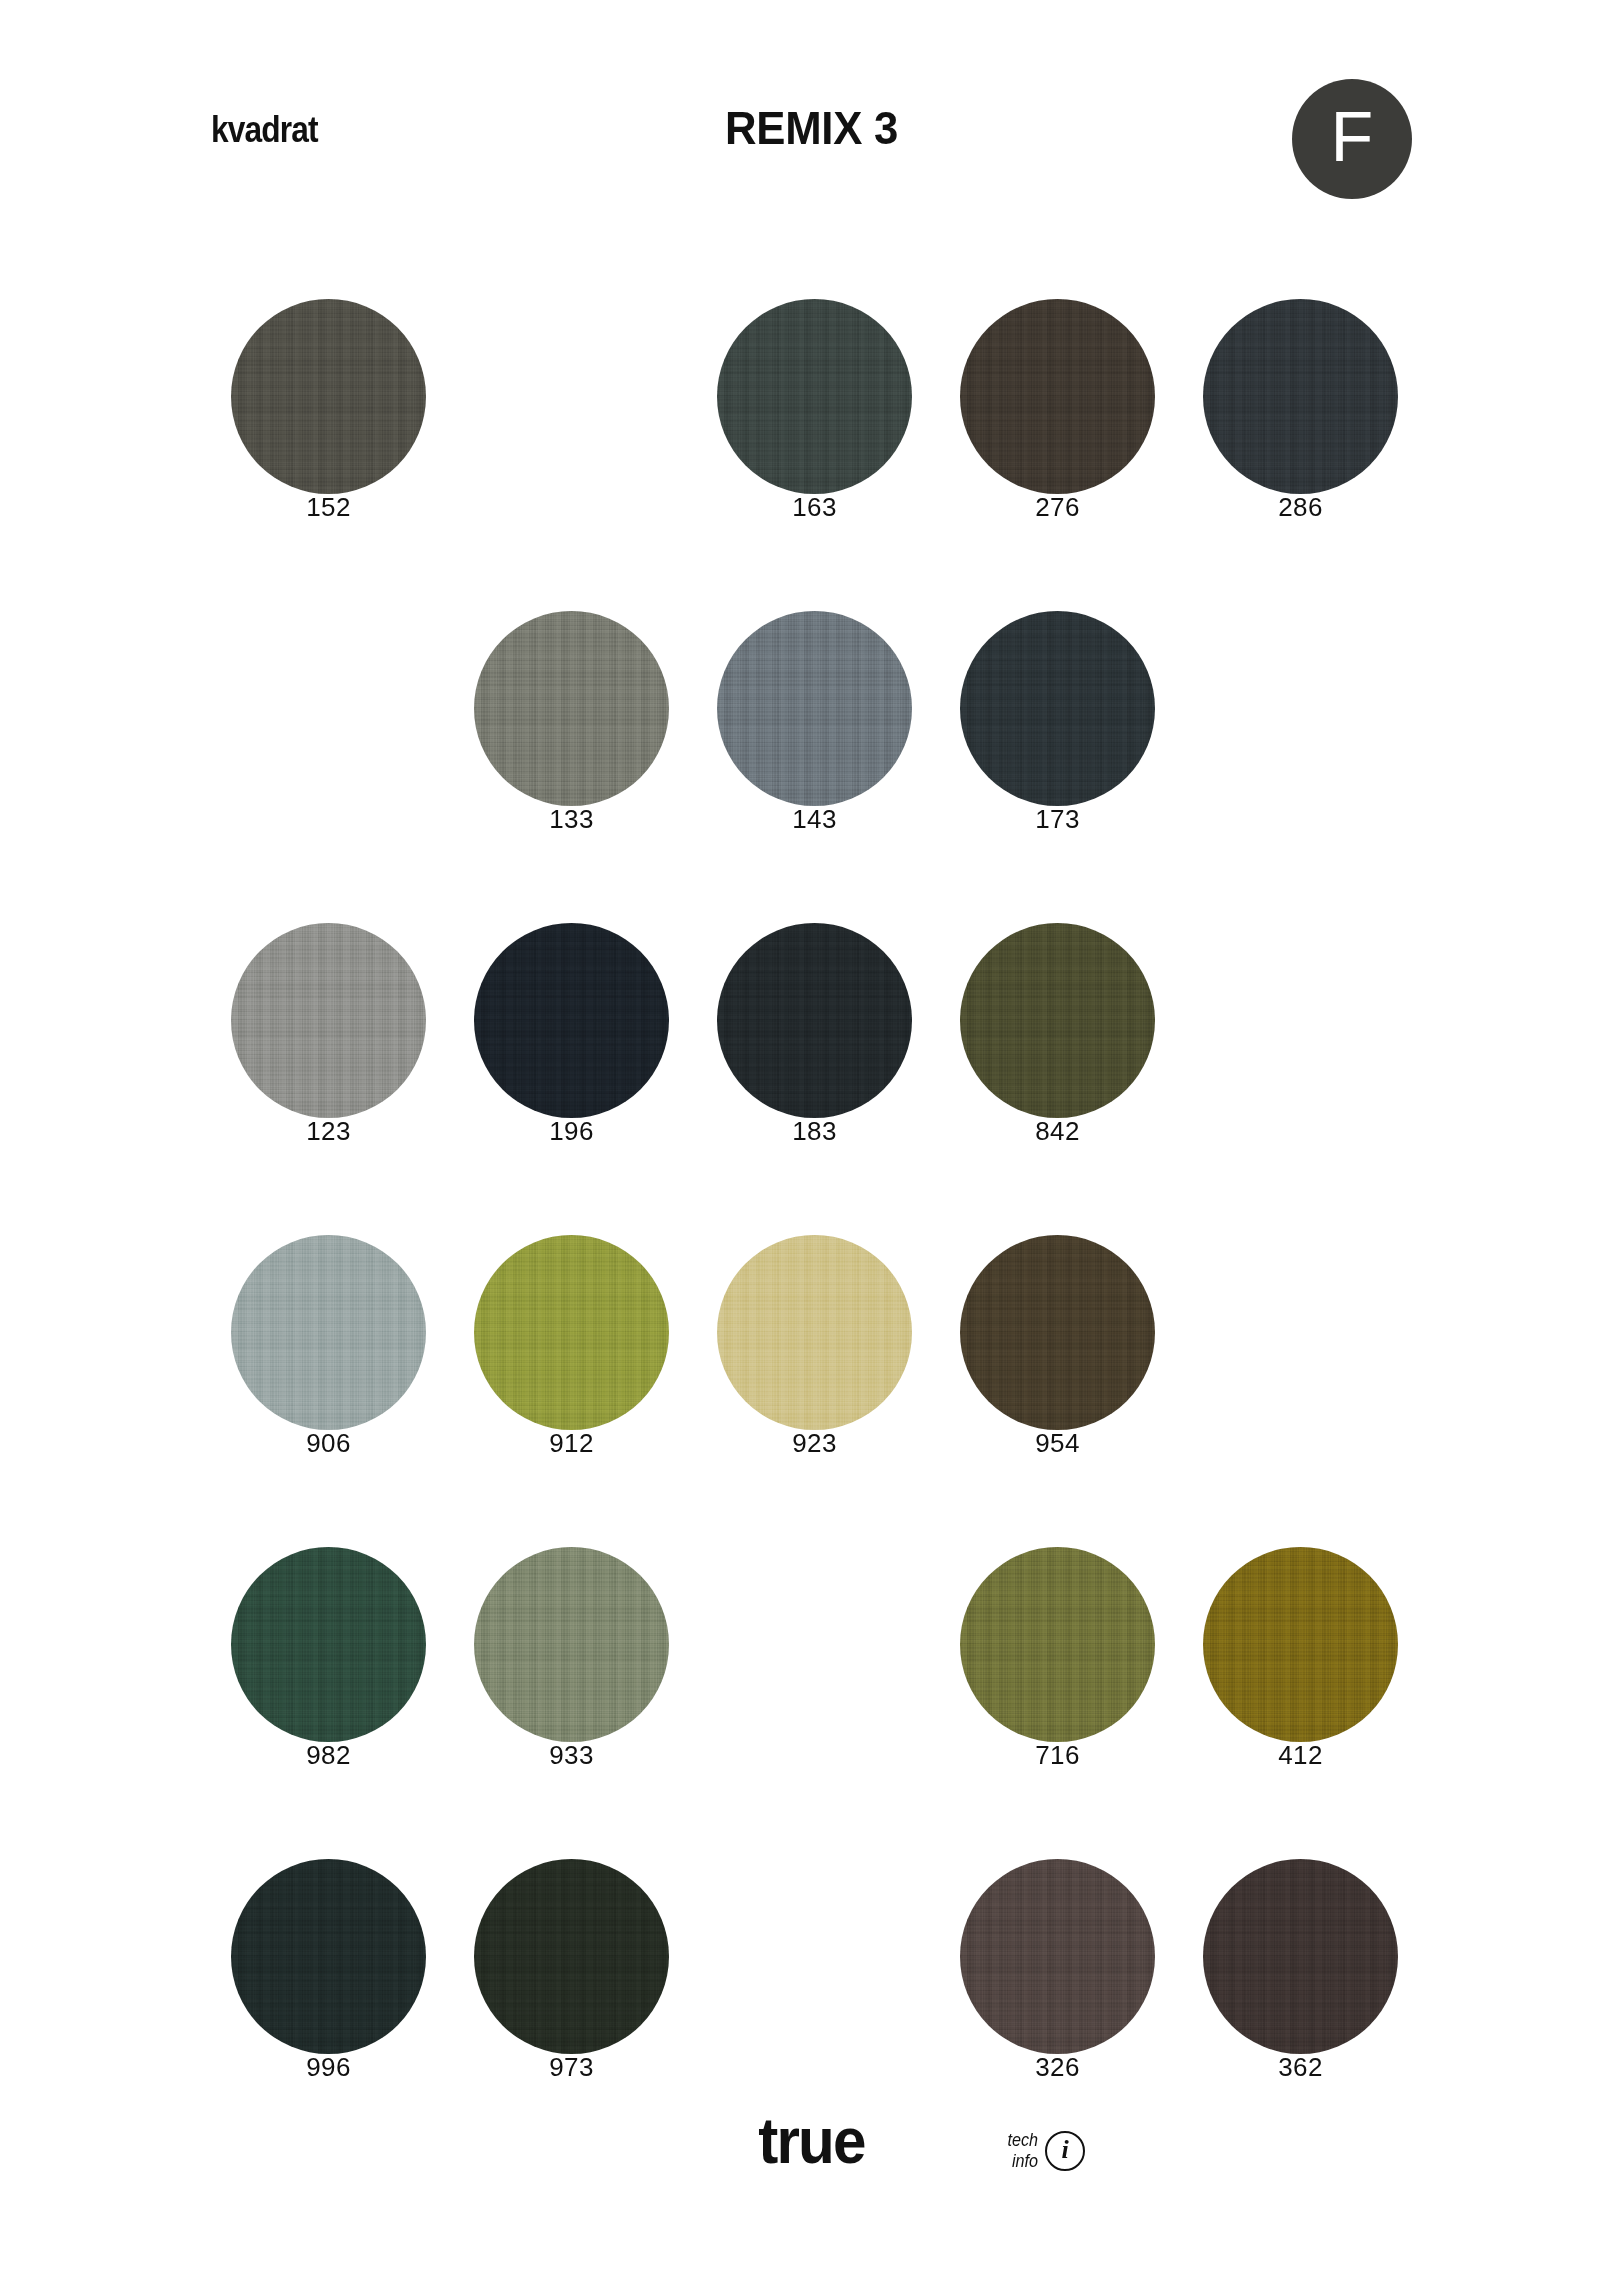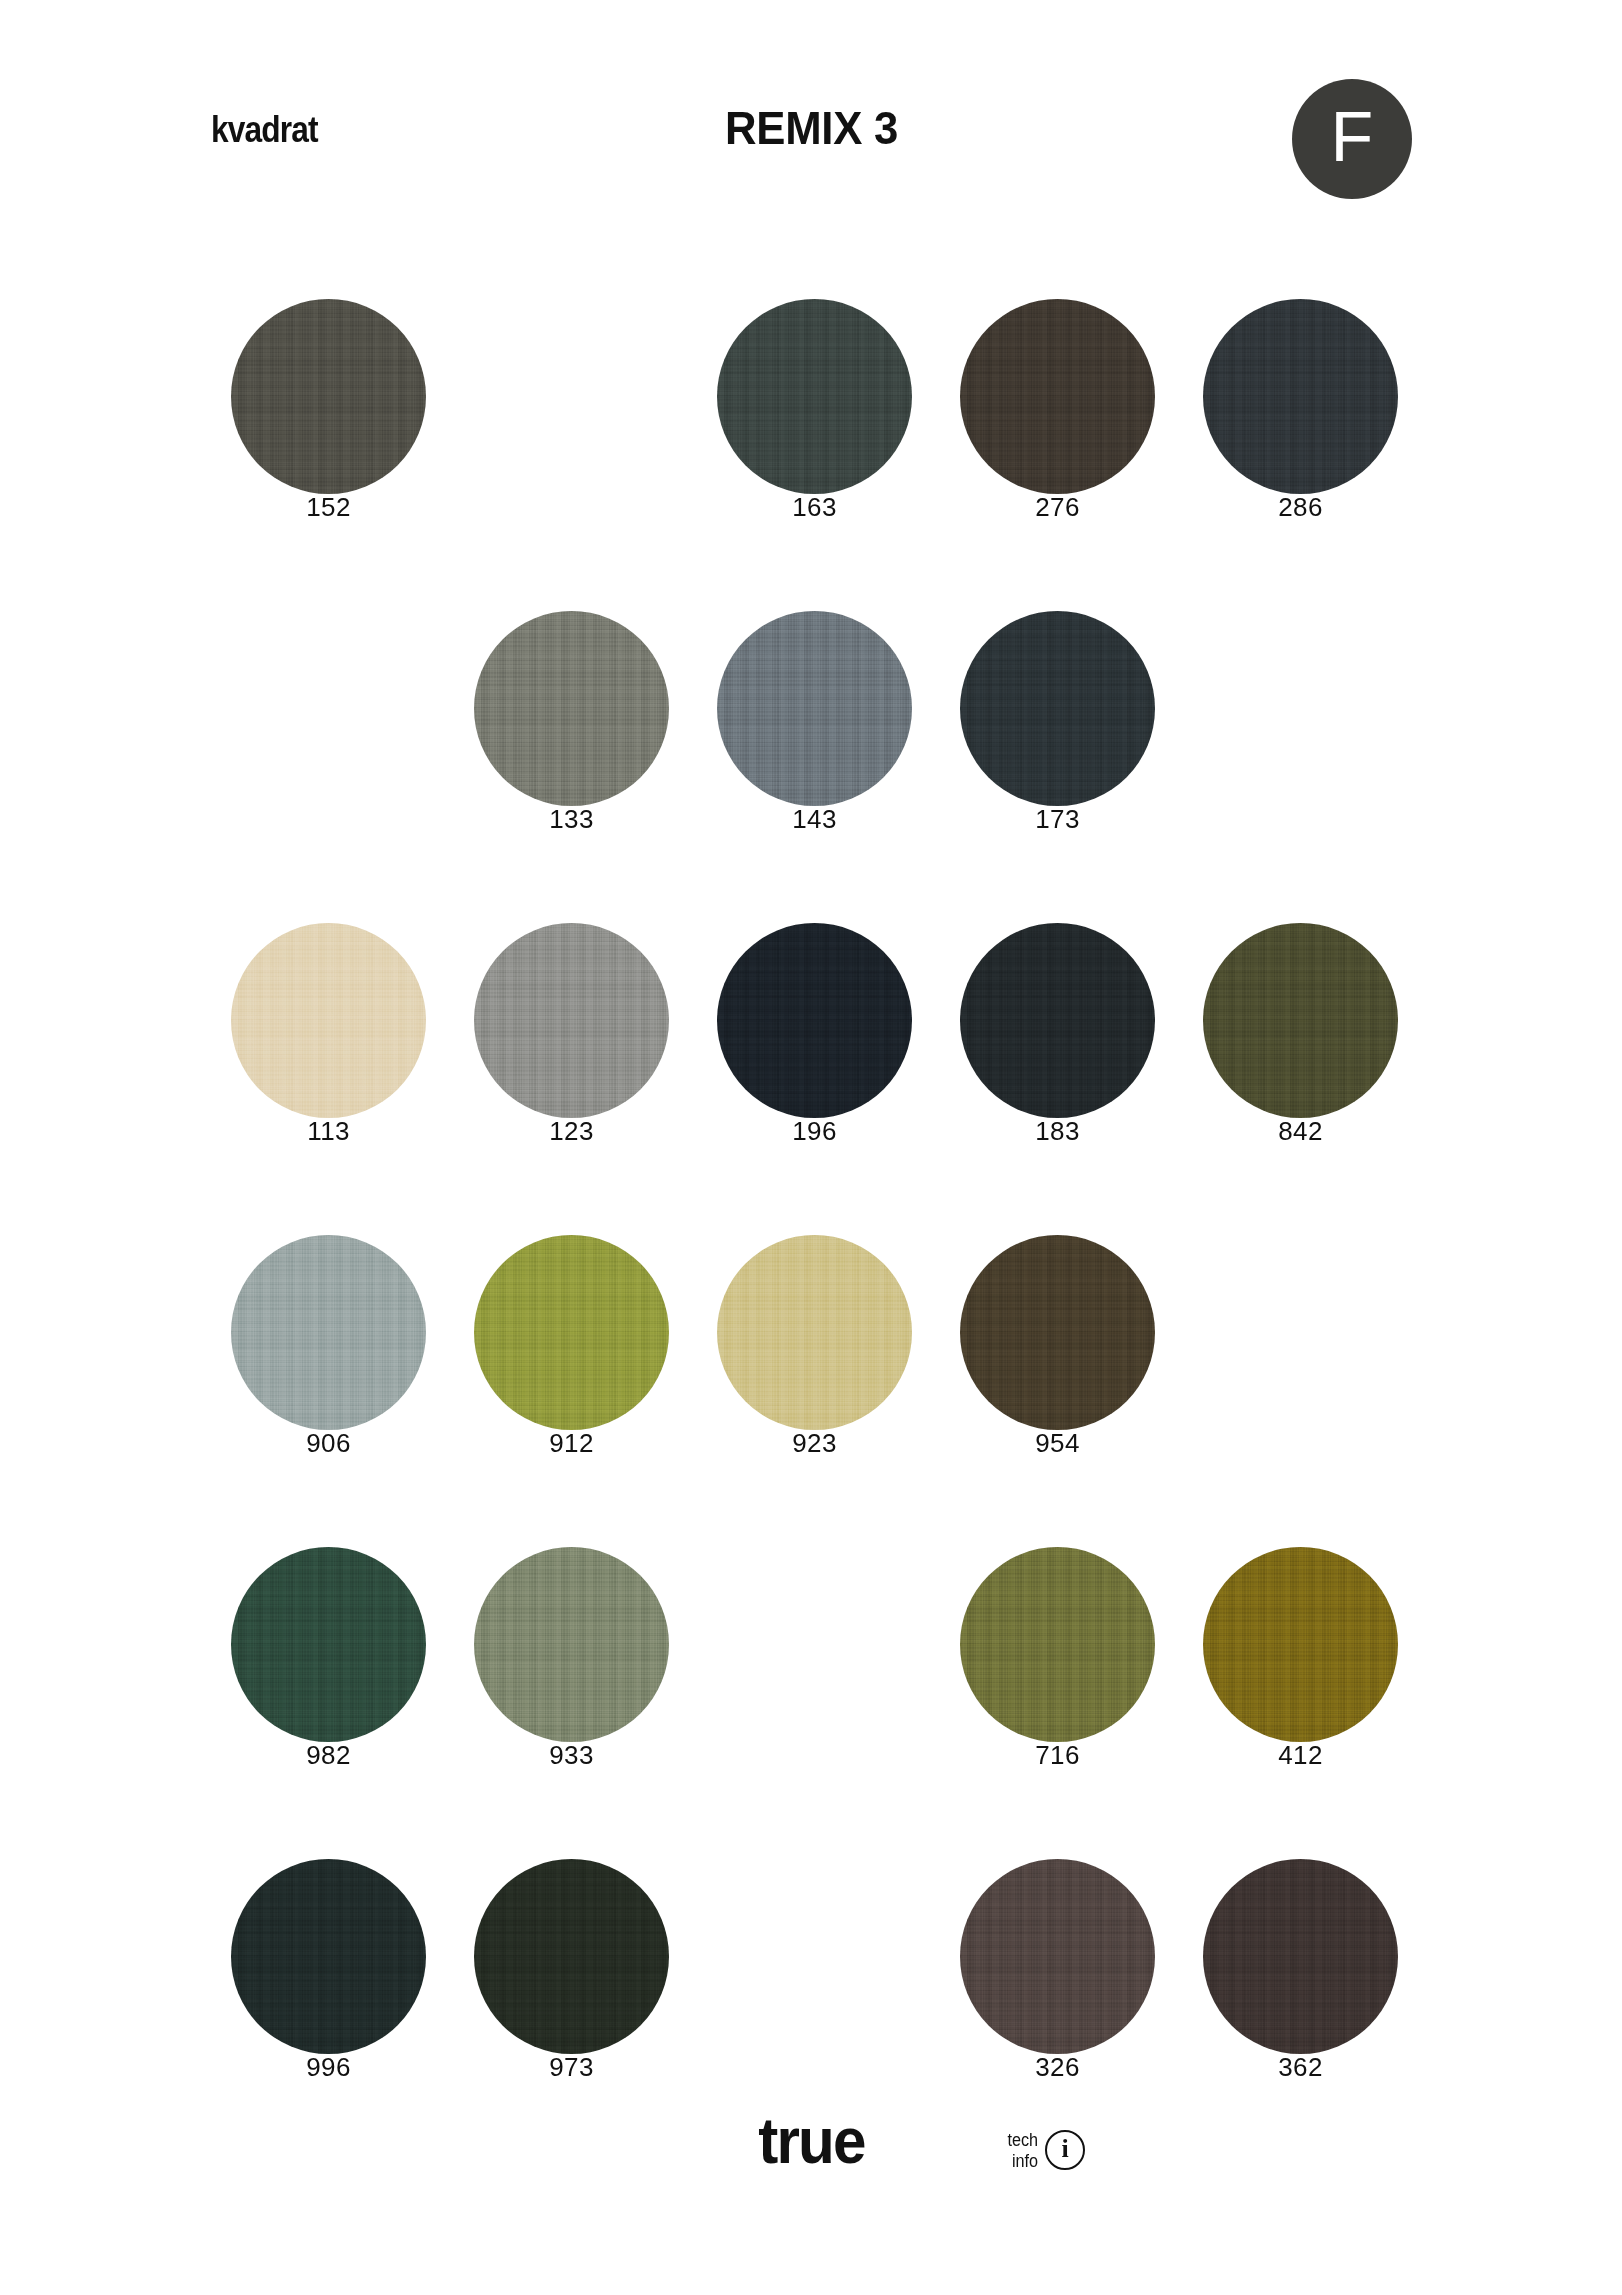--- a/index.html
+++ b/index.html
@@ -175,21 +175,23 @@
     line-height: 1;
     color: #111111;
     transform: scaleX(0.94);
   }
 
   .techinfo {
     position: absolute;
     right: 205px;
     top: 38px;
     display: flex;
+    align-items: center;
     gap: 6.5px;
+    font-style: italic;
   }
   .techinfo-text {
     display: flex;
     flex-direction: column;
     align-items: flex-end;
     font-size: 18px;
     line-height: 1.14;
     color: #111111;
     transform: scaleX(0.9);
     transform-origin: right center;
@@ -266,24 +268,20 @@
         <div class="swatch-disc" style="background-color: rgb(42, 50, 54);"></div>
         <div class="swatch-label">173</div>
       </div>
       <div class="swatch-cell is-empty">
         <div class="swatch-disc"></div>
         <div class="swatch-label"></div>
       </div>
     </div>
     <div class="swatch-row">
       <div class="swatch-cell">
-        <div class="swatch-disc" style="background-color: rgb(226, 211, 179);"></div>
-        <div class="swatch-label">113</div>
-      </div>
-      <div class="swatch-cell">
         <div class="swatch-disc" style="background-color: rgb(141, 142, 138);"></div>
         <div class="swatch-label">123</div>
       </div>
       <div class="swatch-cell">
         <div class="swatch-disc" style="background-color: rgb(26, 33, 40);"></div>
         <div class="swatch-label">196</div>
       </div>
       <div class="swatch-cell">
         <div class="swatch-disc" style="background-color: rgb(33, 39, 42);"></div>
         <div class="swatch-label">183</div>

